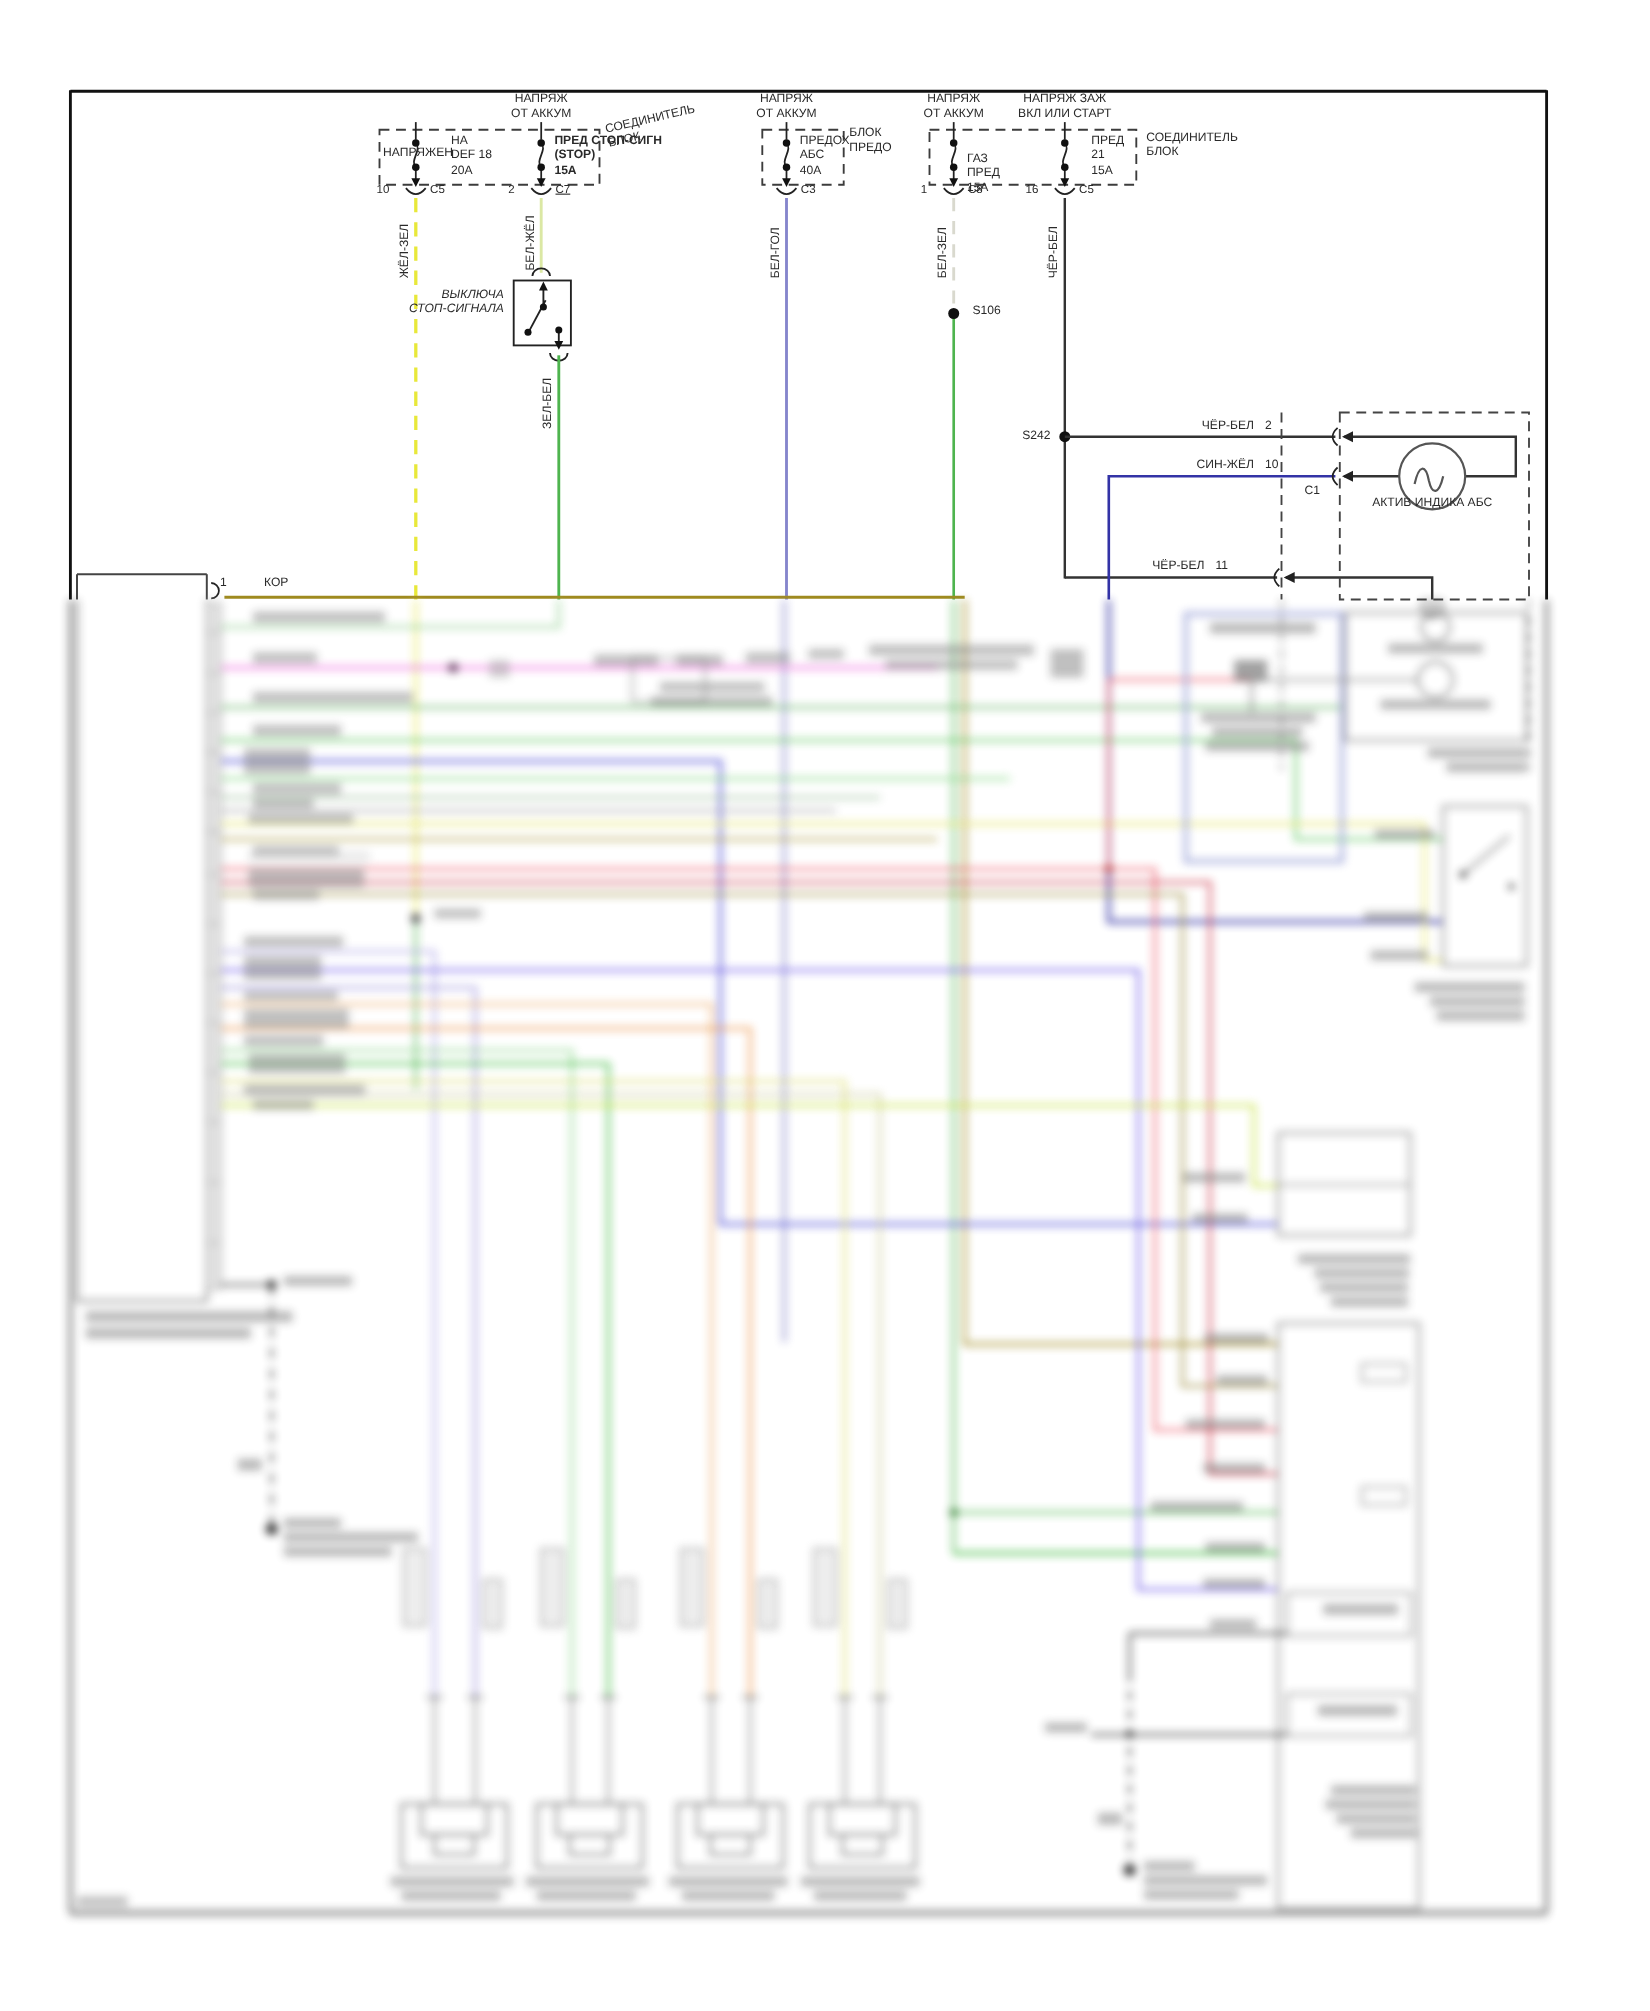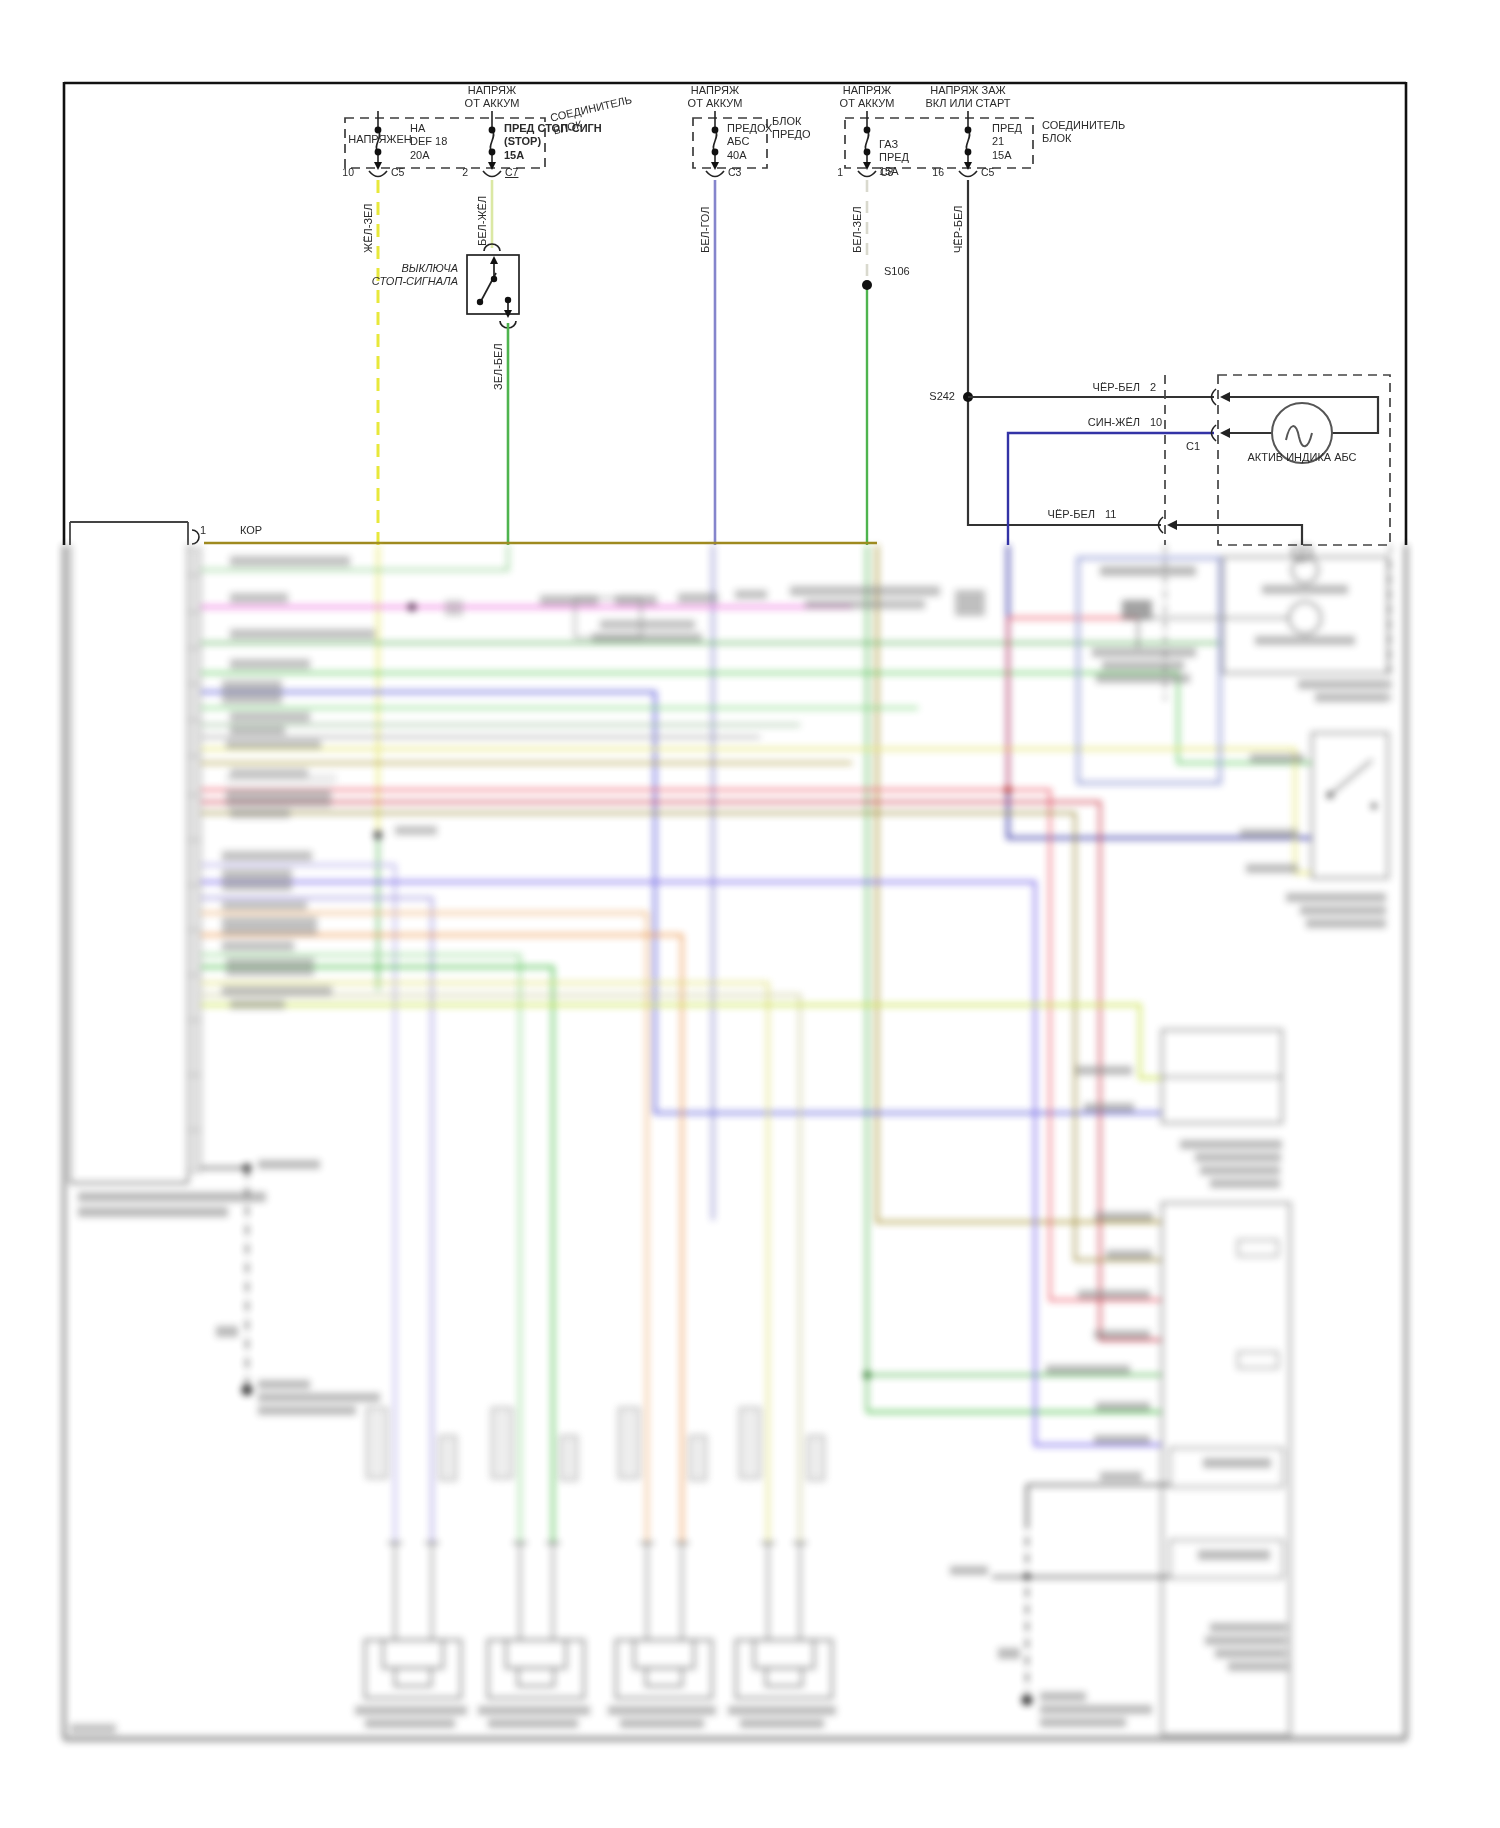--- a/index.html
+++ b/index.html
@@ -197,21 +197,21 @@
   <div class="lbl rot" style="left:362px;top:253px;">ЖЁЛ-ЗЕЛ</div>
   <div class="lbl rot" style="left:476px;top:246px;">БЕЛ-ЖЁЛ</div>
   <div class="lbl rot" style="left:492px;top:390px;">ЗЕЛ-БЕЛ</div>
   <div class="lbl rot" style="left:699px;top:253px;">БЕЛ-ГОЛ</div>
   <div class="lbl rot" style="left:851px;top:253px;">БЕЛ-ЗЕЛ</div>
   <div class="lbl rot" style="left:952px;top:253px;">ЧЁР-БЕЛ</div>
 
   <div class="lbl rgt" style="left:330px;top:262px;width:128px;font-style:italic;">ВЫКЛЮЧА
 СТОП-СИГНАЛА</div>
 
-  <div class="lbl" style="left:884px;top:265px;">S106</div>
+  <div class="lbl" style="left:884px;top:276px;">S106</div>
   <div class="lbl rgt" style="left:900px;top:390px;width:55px;">S242</div>
 
   <div class="lbl rgt" style="left:1040px;top:381px;width:100px;">ЧЁР-БЕЛ</div>
   <div class="lbl" style="left:1150px;top:381px;">2</div>
   <div class="lbl rgt" style="left:1040px;top:416px;width:100px;">СИН-ЖЁЛ</div>
   <div class="lbl" style="left:1150px;top:416px;">10</div>
   <div class="lbl" style="left:1186px;top:440px;text-align:center;">C1</div>
   <div class="lbl rgt" style="left:995px;top:508px;width:100px;">ЧЁР-БЕЛ</div>
   <div class="lbl" style="left:1105px;top:508px;">11</div>
   <div class="lbl ctr" style="left:1213px;top:451px;width:178px;">АКТИВ ИНДИКА АБС</div>

